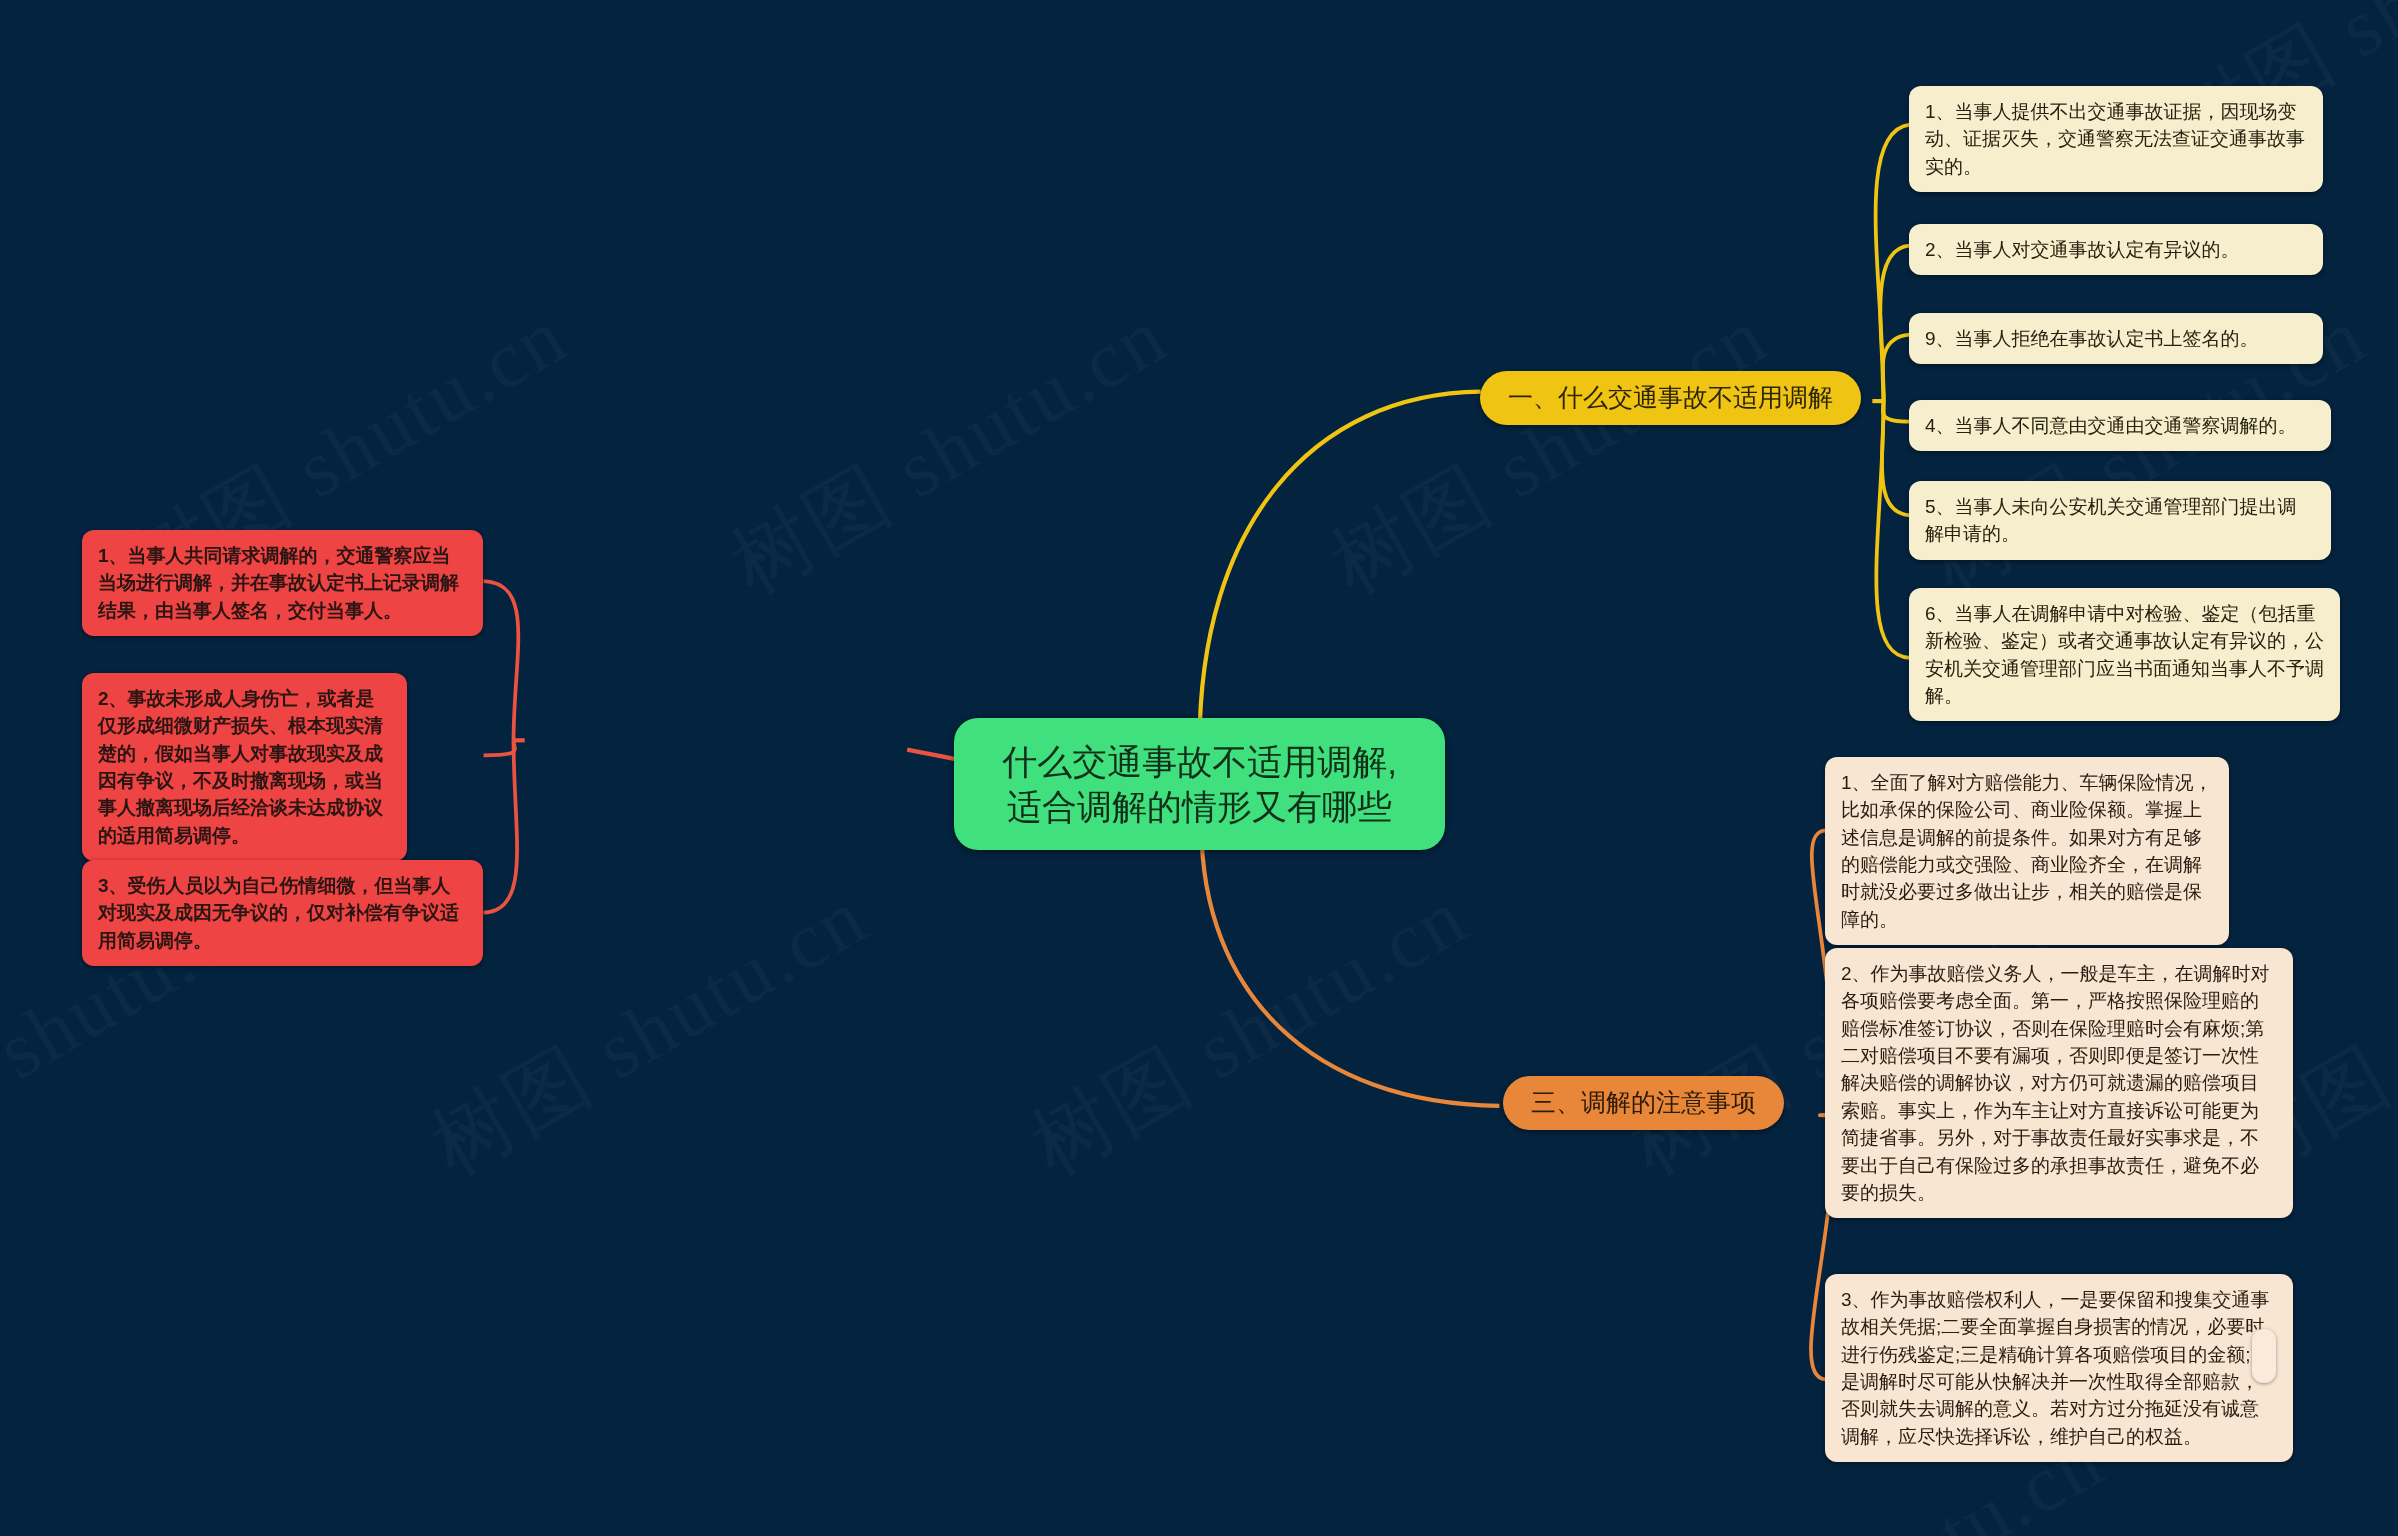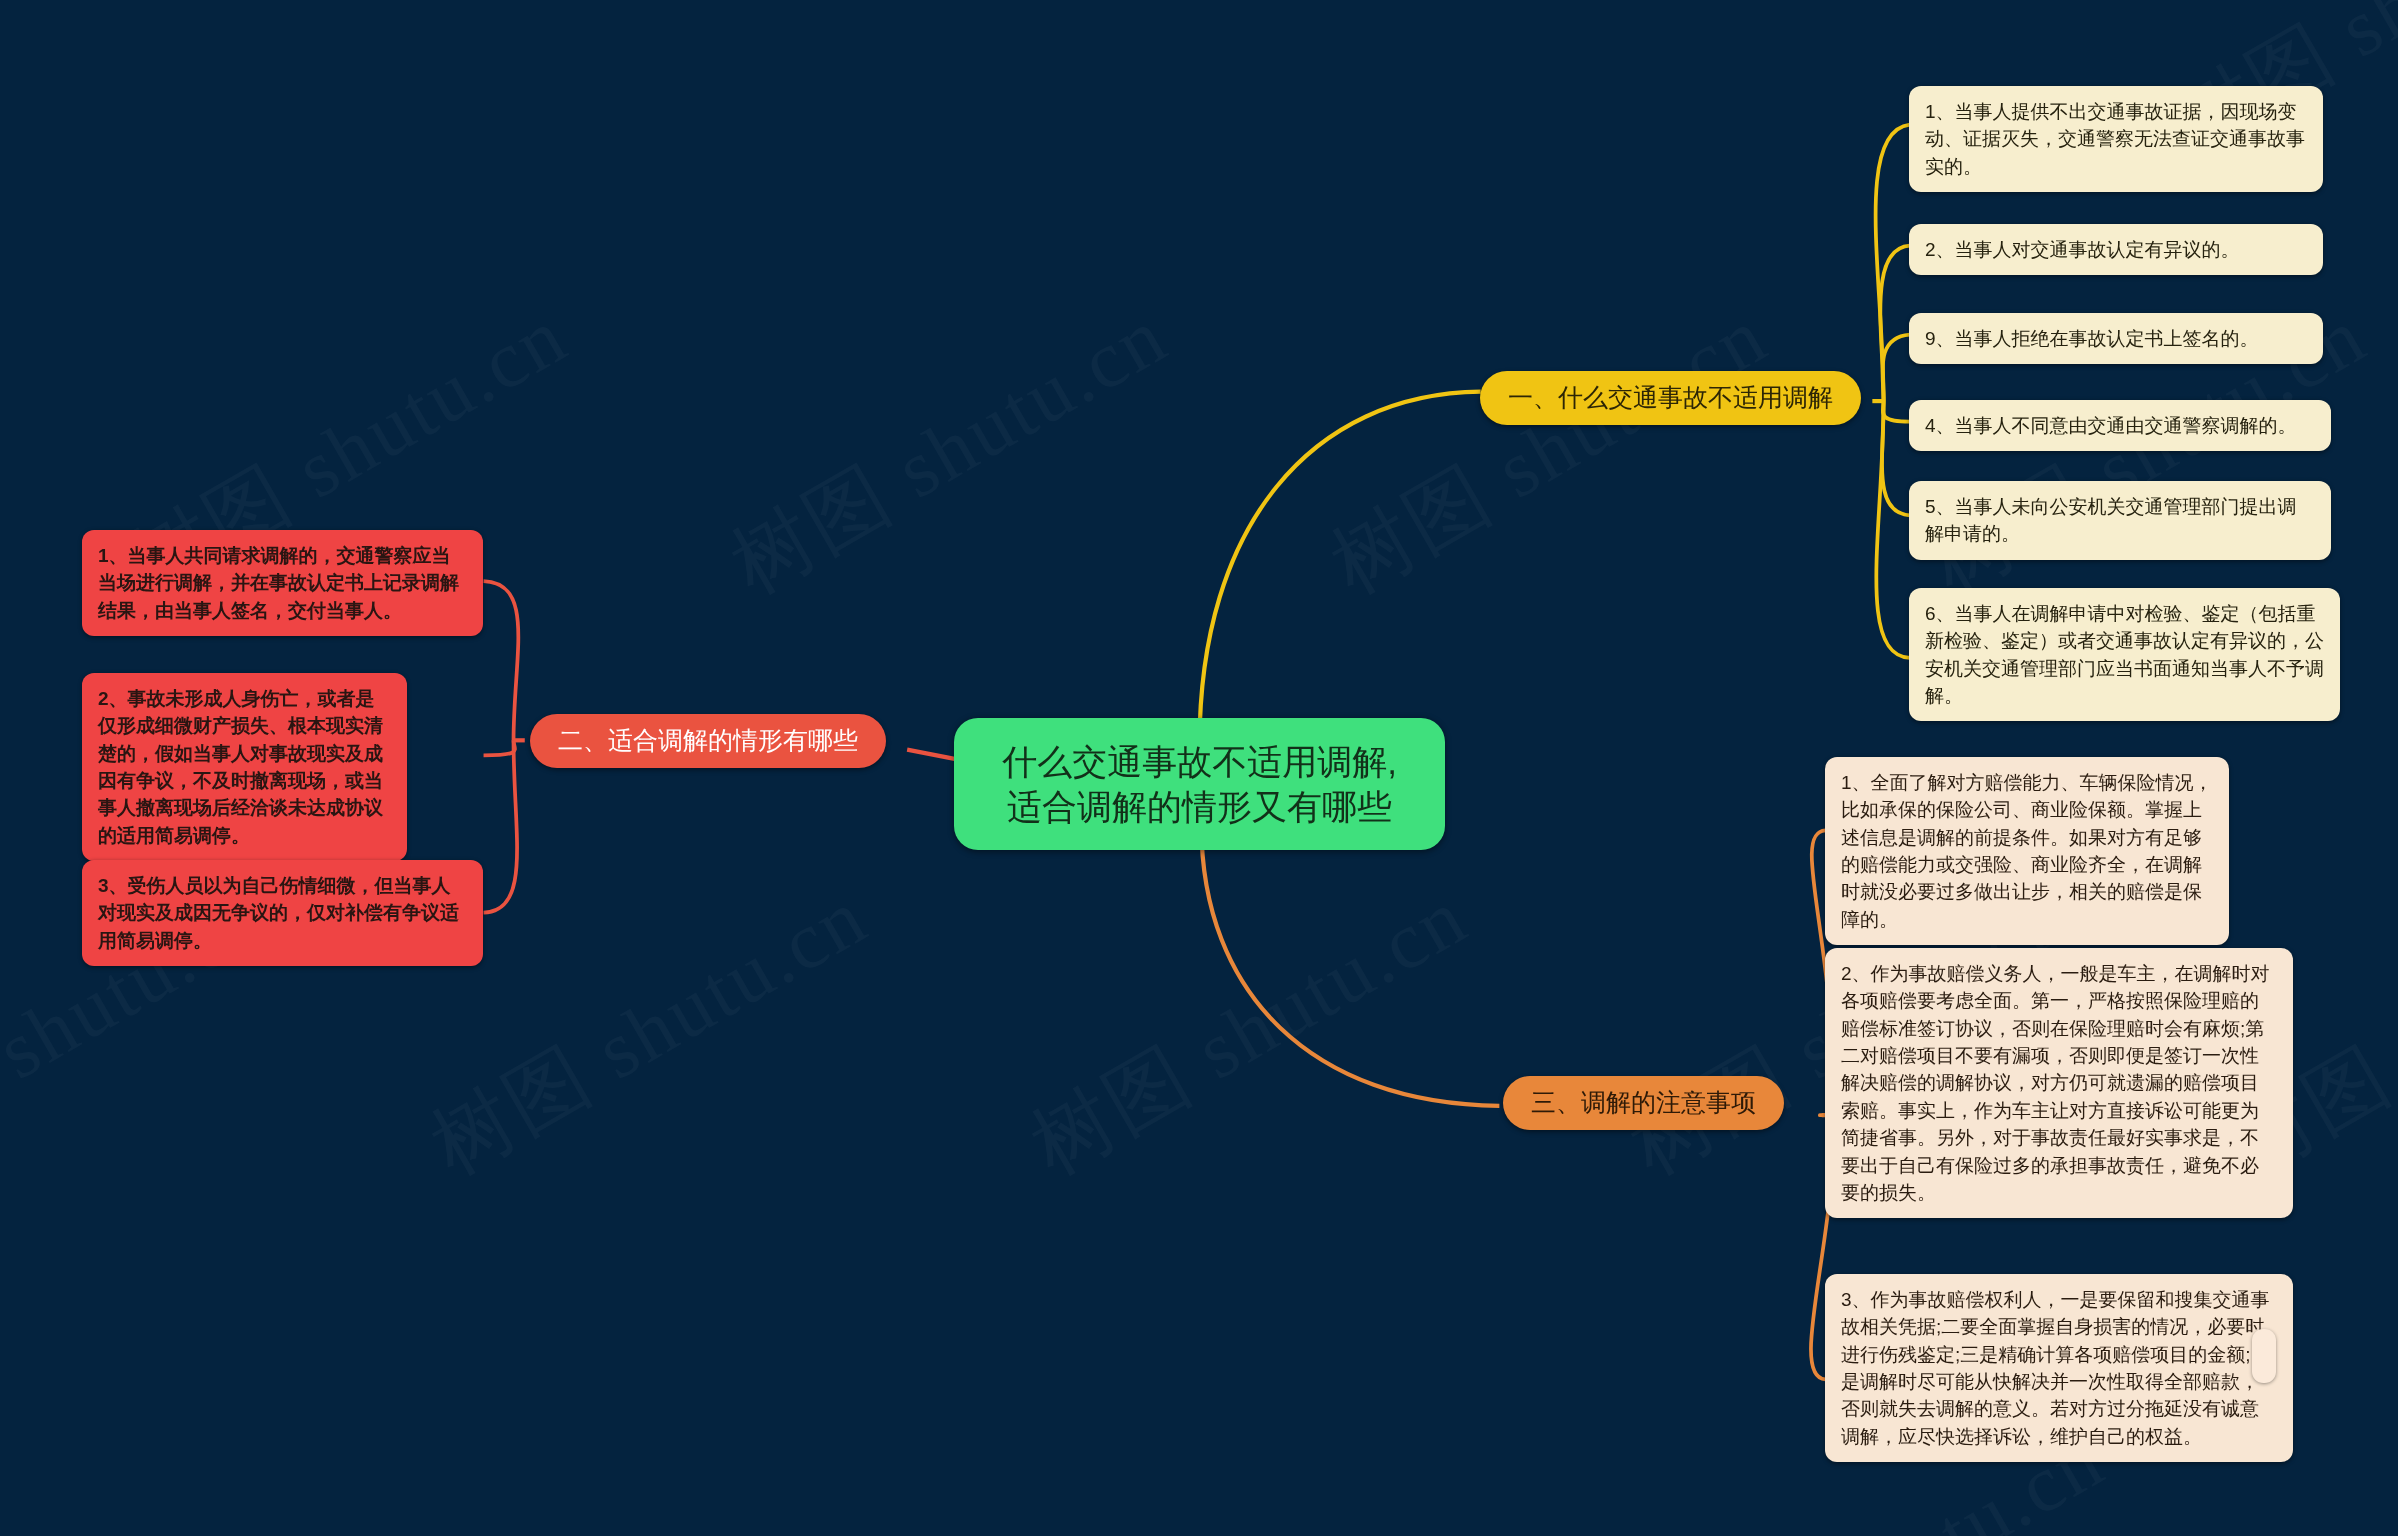--- a/index.html
+++ b/index.html
@@ -147,21 +147,20 @@
 
   <div class="node branch yellow" style="left:1480px; top:371px;">一、什么交通事故不适用调解</div>
 
   <div class="node leaf cream" style="left:1909px; top:86px; width:414px;">1、当事人提供不出交通事故证据，因现场变动、证据灭失，交通警察无法查证交通事故事实的。</div>
   <div class="node leaf cream" style="left:1909px; top:224px; width:414px;">2、当事人对交通事故认定有异议的。</div>
   <div class="node leaf cream" style="left:1909px; top:313px; width:414px;">9、当事人拒绝在事故认定书上签名的。</div>
   <div class="node leaf cream" style="left:1909px; top:400px; width:422px;">4、当事人不同意由交通由交通警察调解的。</div>
   <div class="node leaf cream" style="left:1909px; top:481px; width:422px;">5、当事人未向公安机关交通管理部门提出调解申请的。</div>
   <div class="node leaf cream" style="left:1909px; top:588px; width:431px;">6、当事人在调解申请中对检验、鉴定（包括重新检验、鉴定）或者交通事故认定有异议的，公安机关交通管理部门应当书面通知当事人不予调解。</div>
 
-  <div class="node branch red" style="left:530px; top:714px;">二、适合调解的情形有哪些</div>
 
   <div class="node leaf pink" style="left:82px; top:530px; width:401px;">1、当事人共同请求调解的，交通警察应当当场进行调解，并在事故认定书上记录调解结果，由当事人签名，交付当事人。</div>
   <div class="node leaf pink" style="left:82px; top:673px; width:325px;">2、事故未形成人身伤亡，或者是仅形成细微财产损失、根本现实清楚的，假如当事人对事故现实及成因有争议，不及时撤离现场，或当事人撤离现场后经洽谈未达成协议的适用简易调停。</div>
   <div class="node leaf pink" style="left:82px; top:860px; width:401px;">3、受伤人员以为自己伤情细微，但当事人对现实及成因无争议的，仅对补偿有争议适用简易调停。</div>
 
   <div class="node branch orange" style="left:1503px; top:1076px;">三、调解的注意事项</div>
 
   <div class="node leaf peach" style="left:1825px; top:757px; width:404px;">1、全面了解对方赔偿能力、车辆保险情况，比如承保的保险公司、商业险保额。掌握上述信息是调解的前提条件。如果对方有足够的赔偿能力或交强险、商业险齐全，在调解时就没必要过多做出让步，相关的赔偿是保障的。</div>
   <div class="node leaf peach" style="left:1825px; top:948px; width:468px;">2、作为事故赔偿义务人，一般是车主，在调解时对各项赔偿要考虑全面。第一，严格按照保险理赔的赔偿标准签订协议，否则在保险理赔时会有麻烦;第二对赔偿项目不要有漏项，否则即便是签订一次性解决赔偿的调解协议，对方仍可就遗漏的赔偿项目索赔。事实上，作为车主让对方直接诉讼可能更为简捷省事。另外，对于事故责任最好实事求是，不要出于自己有保险过多的承担事故责任，避免不必要的损失。</div>
   <div class="node leaf peach" style="left:1825px; top:1274px; width:468px;">3、作为事故赔偿权利人，一是要保留和搜集交通事故相关凭据;二要全面掌握自身损害的情况，必要时进行伤残鉴定;三是精确计算各项赔偿项目的金额;四是调解时尽可能从快解决并一次性取得全部赔款，否则就失去调解的意义。若对方过分拖延没有诚意调解，应尽快选择诉讼，维护自己的权益。</div>

